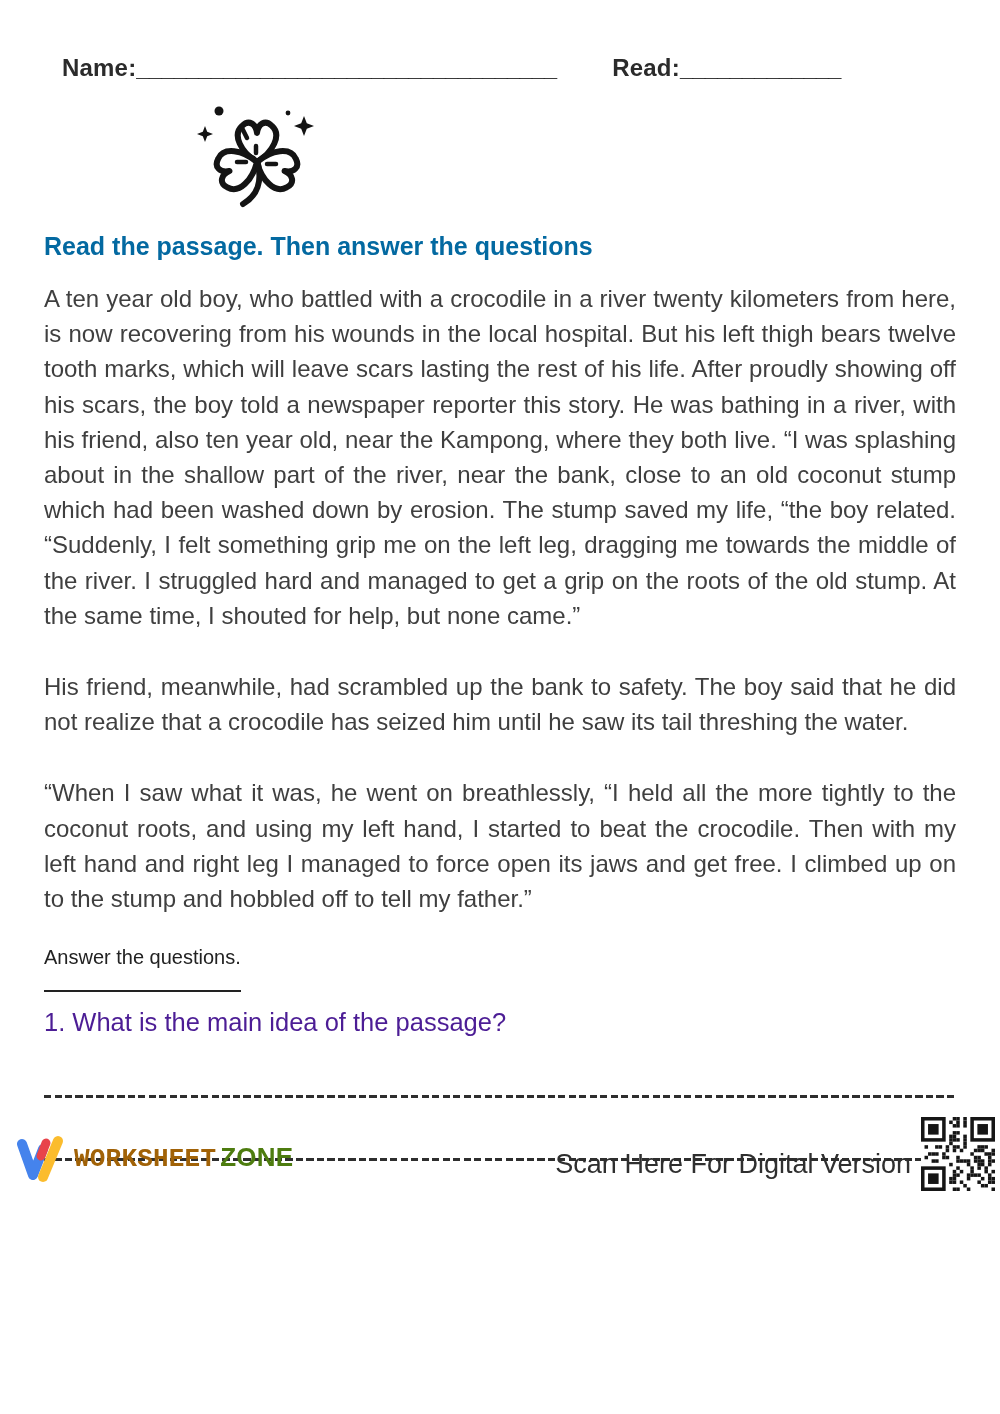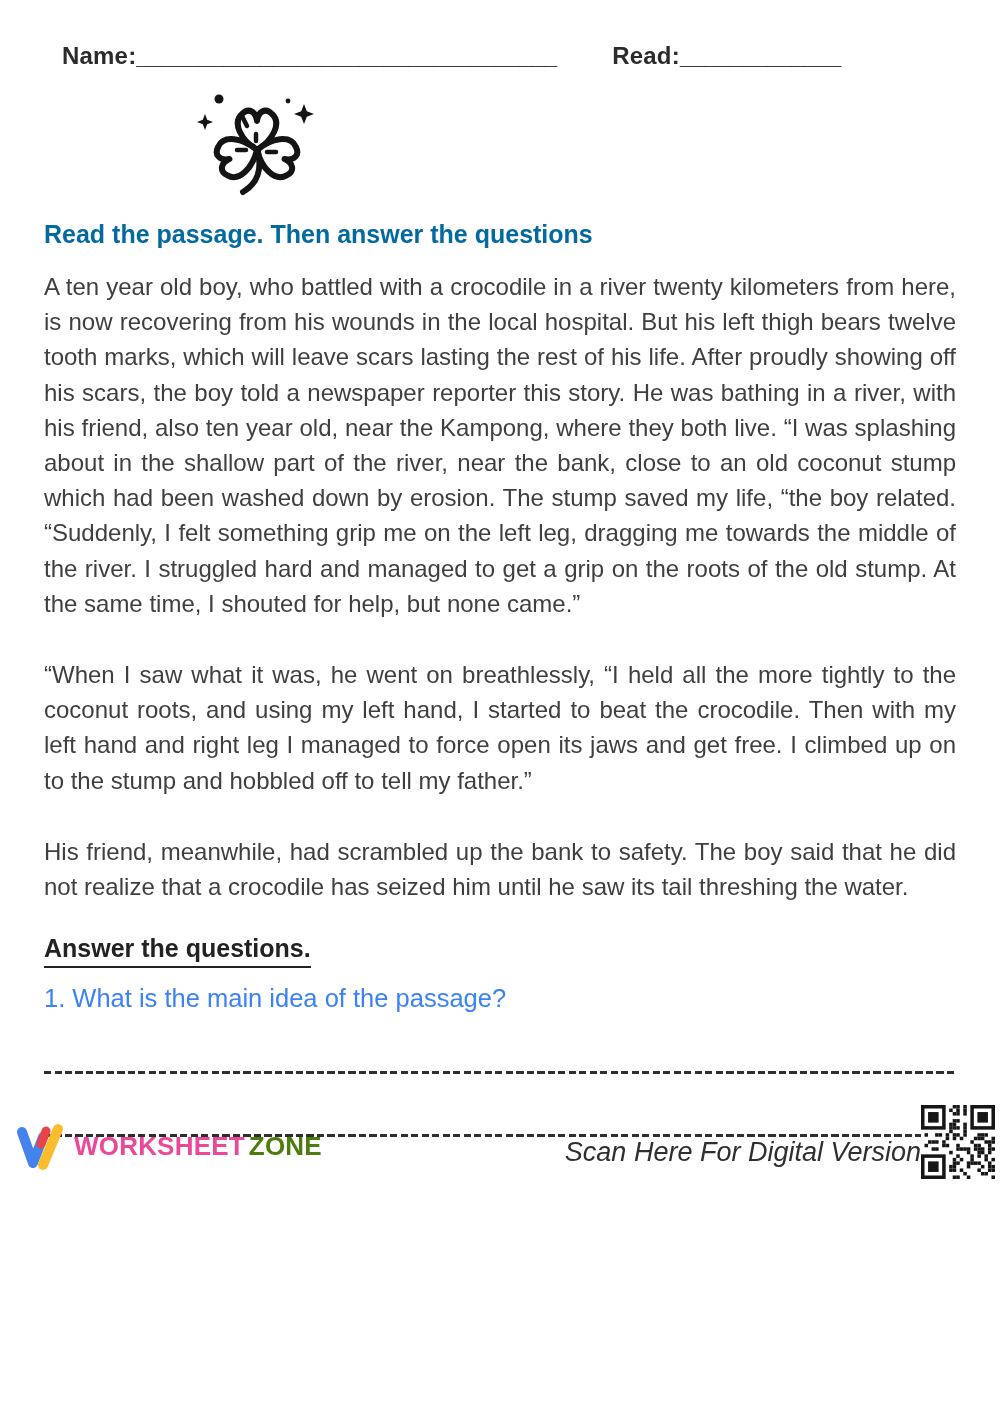--- a/index.html
+++ b/index.html
@@ -1,21 +1,21 @@
 <!DOCTYPE html>
 <html><head>
 <meta charset="utf-8">
 <style>
   * { margin: 0; padding: 0; box-sizing: border-box; }
   html, body { background: #ffffff; }
   .page {
     position: relative;
     width: 1000px;
     height: 1182px;
-    margin: 0 auto;
+    margin: 12px auto;
     background: #ffffff;
     font-family: "Liberation Sans", sans-serif;
     color: #3d3d3d;
     overflow: hidden;
   }
   .header-row {
     display: flex;
     margin: 42px 44px 0 62px;
     font-size: 24px;
     font-weight: bold;
@@ -52,30 +52,30 @@
     line-height: 35.2px;
     text-align: justify;
     color: #3f3f3f;
     margin-bottom: 36px;
   }
   .passage p:last-child { margin-bottom: 0; }
 
   .answer-heading-wrap { margin: 30px 44px 0 44px; }
   .answer-heading {
     display: inline-block;
-    font-size: 25px;
-    font-weight: bold;
+    font-size: 20px;
+    font-weight: normal;
     color: #222222;
     border-bottom: 2.5px solid #222222;
-    padding-bottom: 3px;
+    padding-bottom: 21px;
   }
   .question {
     margin: 16px 44px 0 44px;
     font-size: 25.5px;
-    color: #3b82f6;
+    color: #4c1d95;
   }
   .question.q2 { margin-top: 52px; }
   .question.q3 { margin-top: 48px; }
   .answer-line {
     margin: 58px 44px 0 44px;
     height: 3px;
     background: repeating-linear-gradient(90deg, #2e2e2e 0 7px, transparent 7px 10.5px);
   }
   .answer-line.l2 { margin-top: 60px; }
 
@@ -83,29 +83,29 @@
   .brand {
     position: absolute;
     left: 16px;
     bottom: 10px;
     display: flex;
     align-items: center;
     gap: 8px;
   }
   .brand-logo { width: 50px; height: 52px; }
   .brand-text { font-size: 26px; font-weight: bold; letter-spacing: 0.2px; white-space: nowrap; }
-  .brand-text .bt-blue { color: #ec4899; }
+  .brand-text .bt-blue { color: #a16207; font-family: Liberation Mono, monospace; }
   .brand-text .bt-yellow { color: #4d7c0f; margin-left: 4px; }
   .scan-group {
     position: absolute;
     right: 5px;
     bottom: 2px;
     display: flex;
     align-items: flex-end;
-    font-style: italic;
+    gap: 10px;
   }
   .scan-text {
     font-size: 27px;
     color: #2f2f2f;
     margin-bottom: 12px;
     white-space: nowrap;
   }
   .qr { width: 74px; height: 76px; background: #ffffff; }
 </style>
 </head>
@@ -145,22 +145,22 @@
         <path d="M9 26 L11.2 31.8 L17 34 L11.2 36.2 L9 42 L6.8 36.2 L1 34 L6.8 31.8 Z"></path>
         <path d="M108 16 L110.8 23.2 L118 26 L110.8 28.8 L108 36 L105.2 28.8 L98 26 L105.2 23.2 Z"></path>
       </g>
     </svg>
   </div>
 
   <div class="instruction">Read the passage. Then answer the questions</div>
 
   <div class="passage">
     <p>A ten year old boy, who battled with a crocodile in a river twenty kilometers from here, is now recovering from his wounds in the local hospital. But his left thigh bears twelve tooth marks, which will leave scars lasting the rest of his life. After proudly showing off his scars, the boy told a newspaper reporter this story. He was bathing in a river, with his friend, also ten year old, near the Kampong, where they both live. “I was splashing about in the shallow part of the river, near the bank, close to an old coconut stump which had been washed down by erosion. The stump saved my life, “the boy related. “Suddenly, I felt something grip me on the left leg, dragging me towards the middle of the river. I struggled hard and managed to get a grip on the roots of the old stump. At the same time, I shouted for help, but none came.”</p>
+    <p>His friend, meanwhile, had scrambled up the bank to safety. The boy said that he did not realize that a crocodile has seized him until he saw its tail threshing the water.</p>
     <p>“When I saw what it was, he went on breathlessly, “I held all the more tightly to the coconut roots, and using my left hand, I started to beat the crocodile. Then with my left hand and right leg I managed to force open its jaws and get free. I climbed up on to the stump and hobbled off to tell my father.”</p>
-    <p>His friend, meanwhile, had scrambled up the bank to safety. The boy said that he did not realize that a crocodile has seized him until he saw its tail threshing the water.</p>
   </div>
 
   <div class="answer-heading-wrap">
     <div class="answer-heading">Answer the questions.</div>
   </div>
 
   <div class="question q1">1. What is the main idea of the passage?</div>
   <div class="answer-line l1"></div>
 
   <div class="answer-line l2"></div>

